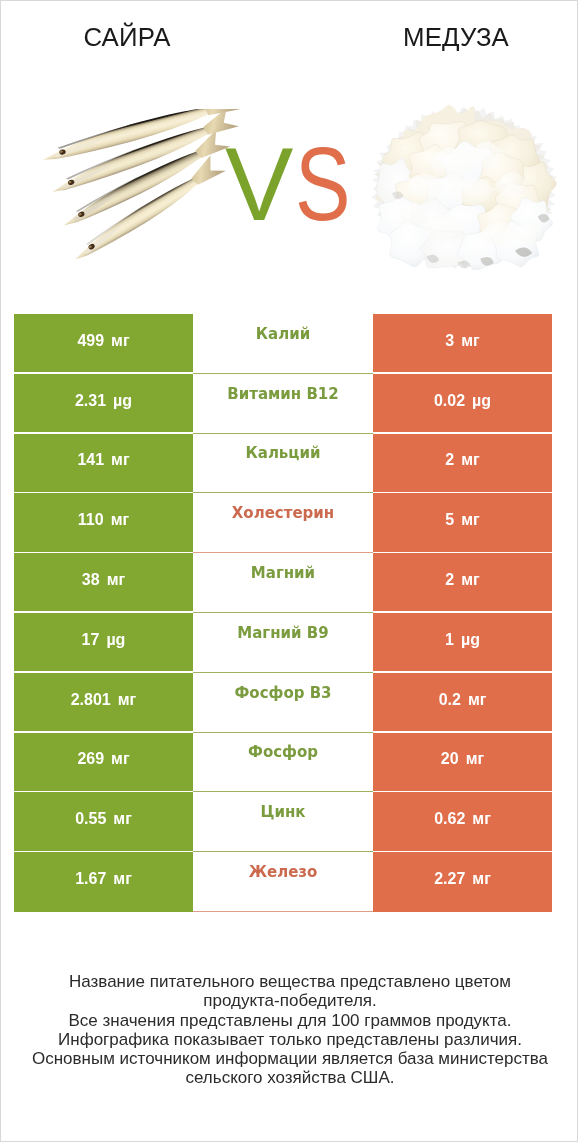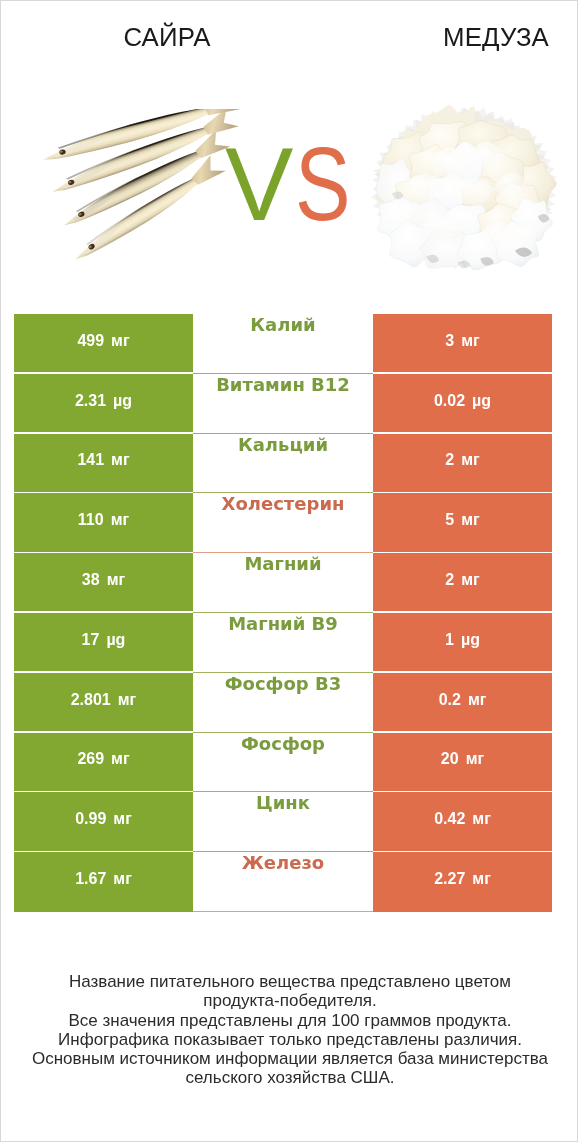--- a/index.html
+++ b/index.html
@@ -14,21 +14,20 @@
           box-sizing:border-box; overflow:hidden; }
 
   
   .title {
     position:absolute; top:21px; height:30px; line-height:30px;
     font-family:"Liberation Sans", sans-serif;
     font-size:25.8px; font-weight:400; color:#1a1a1a;
     text-align:center; letter-spacing:0.15px;
     text-transform:uppercase;
     white-space:nowrap;
-    padding-left:40px;
   }
   #title-left  { left:0px;   width:252px; }
   #title-right { left:329px; width:252px; }
 
   
   .hero { position:absolute; }
   #hero-left  { left:38px;  top:108px; width:202px; height:158px; overflow:visible; }
   #hero-right { left:370px; top:104px; width:186px; height:165px; }
 
   
@@ -49,24 +48,24 @@
     width:179px; display:flex; align-items:center; justify-content:center;
     padding-bottom:6px;
     color:#ffffff;
     font-family:"Liberation Sans", sans-serif;
     font-weight:700; font-size:16px;
     box-sizing:border-box;
   }
   .cell-left  { background:#82a831; }
   .cell-right { background:#e06e4b; }
   .cell-mid {
-    flex:1 1 auto; display:flex; align-items:flex-start; justify-content:center;
+    flex:1 1 auto; display:flex; align-items:center; justify-content:center;
     background:#ffffff; box-sizing:border-box; padding-bottom:20px;
     font-family:"DejaVu Sans", sans-serif;
-    font-weight:700; font-size:18px;
+    font-weight:700; font-size:15px;
   }
   .cell-mid.w-left  { color:#7b9c3e; }
   .cell-mid.w-right { color:#cb6a4e; }
   .unit { font-size:16px; font-weight:700; margin-left:7px; }
   .rowsep { position:absolute; left:0; right:0; bottom:0; height:1.6px; background:#ffffff; }
   .midsep { position:absolute; left:179px; right:179px; bottom:0; height:1px; }
   .midsep.w-left  { background:#9eb260; }
   .midsep.w-right { background:#dd9f85; }
 
   
@@ -371,28 +370,28 @@
         </div>
         <div class="cell-right">
           <span>20</span>
           <span class="unit">мг</span>
         </div>
         <div class="rowsep"></div>
         <div class="midsep w-left"></div>
       </div>
       <div class="row">
         <div class="cell-left">
-          <span>0.99</span>
+          <span>0.55</span>
           <span class="unit">мг</span>
         </div>
         <div class="cell-mid w-left">
           <span>Цинк</span>
         </div>
         <div class="cell-right">
-          <span>0.42</span>
+          <span>0.62</span>
           <span class="unit">мг</span>
         </div>
         <div class="rowsep"></div>
         <div class="midsep w-left"></div>
       </div>
       <div class="row">
         <div class="cell-left">
           <span>1.67</span>
           <span class="unit">мг</span>
         </div>

